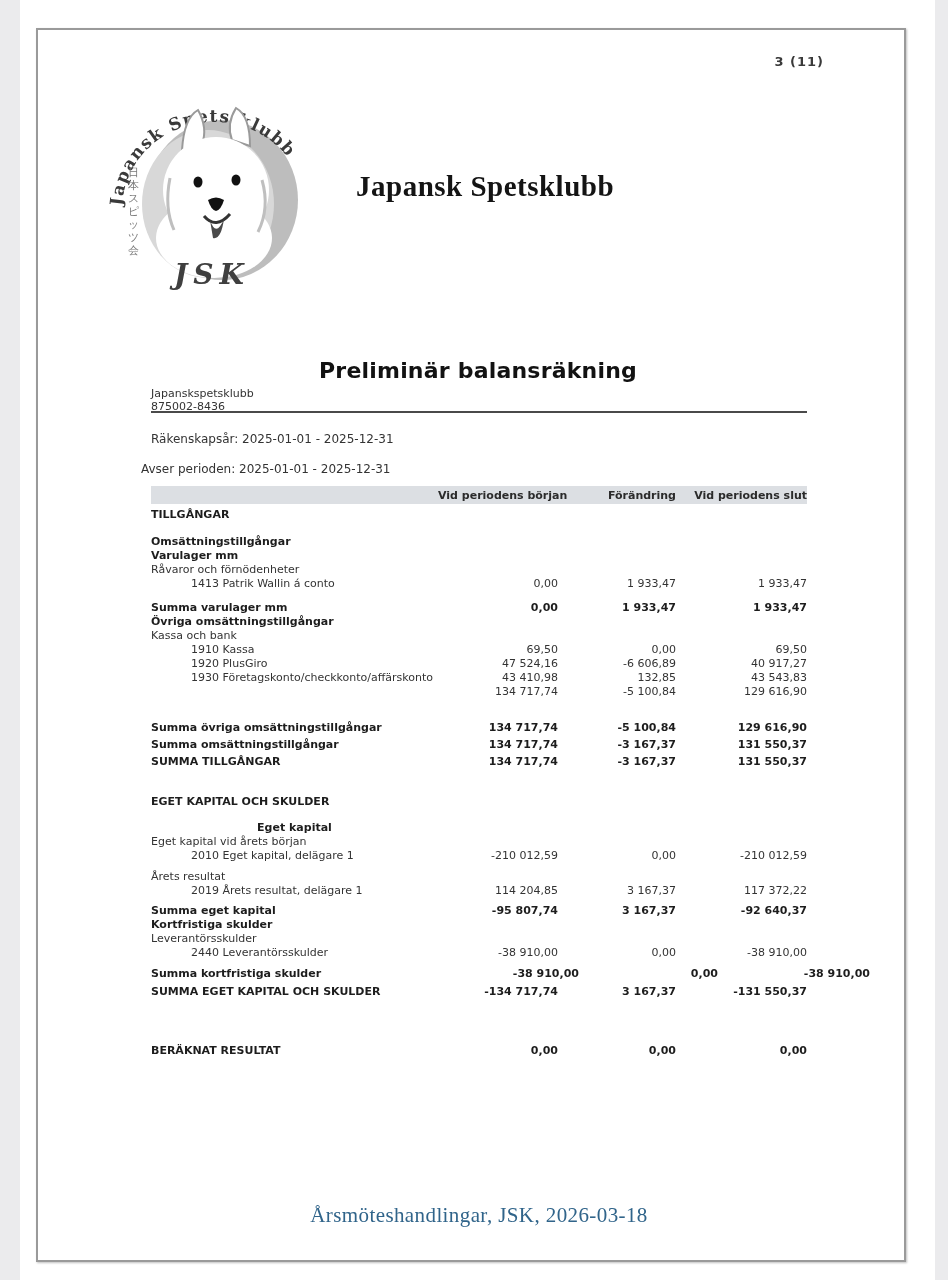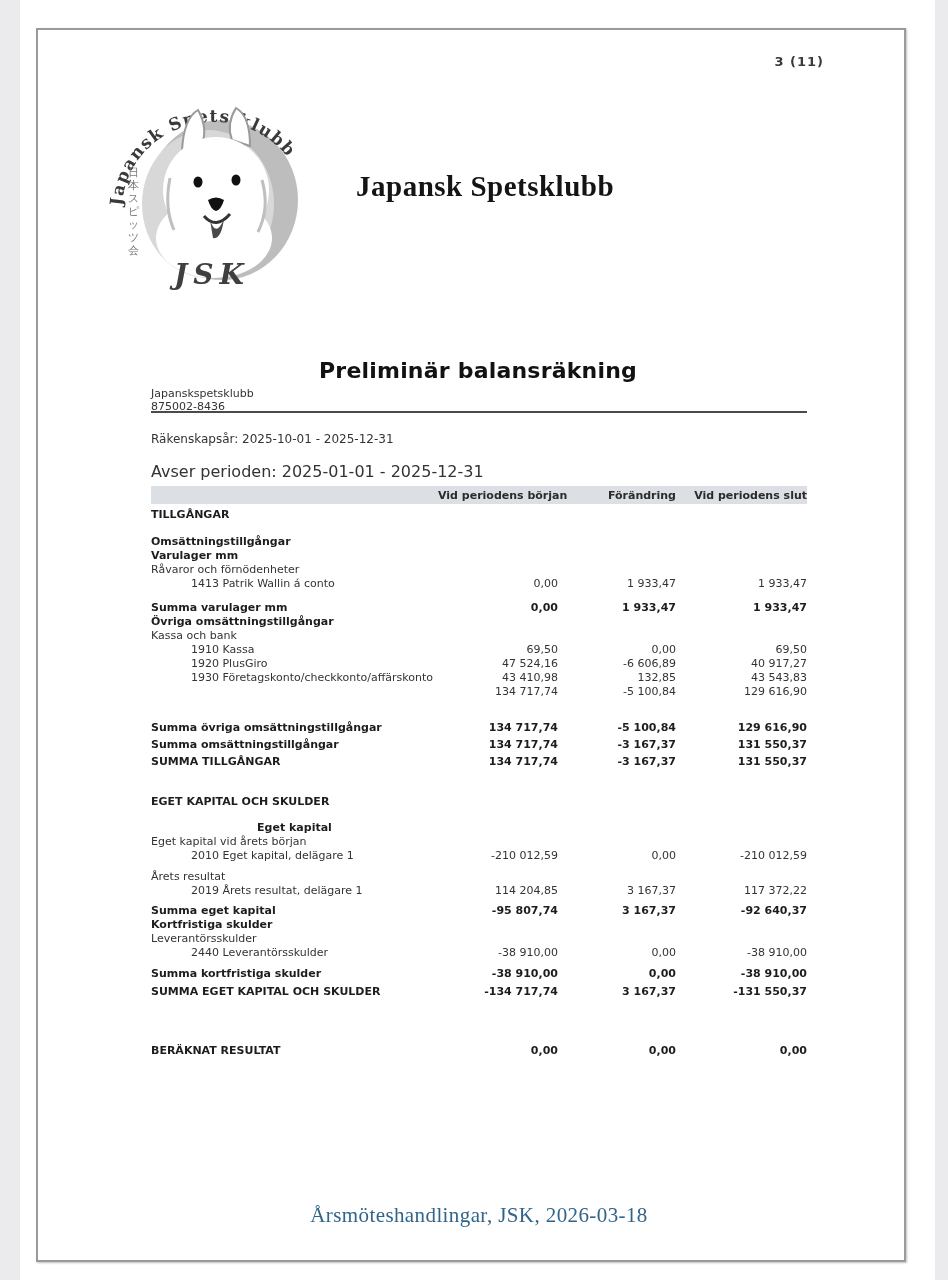--- a/index.html
+++ b/index.html
@@ -27,21 +27,21 @@
     font-family:"Liberation Serif","DejaVu Serif",serif;
     font-size:29px;font-weight:bold;color:#141414;letter-spacing:.5px;
   }
   .report-title{
     position:absolute;left:112px;top:328px;width:656px;text-align:center;
     font-size:22px;font-weight:bold;color:#121212;letter-spacing:.2px;
   }
   .company-block{position:absolute;left:113px;top:357px;font-size:11px;line-height:13px;color:#333;}
   .rule{position:absolute;left:113px;top:381px;width:656px;height:2px;background:#4a4a4a;}
   .fiscal{position:absolute;left:113px;top:402px;font-size:12px;color:#333;}
-  .period{position:absolute;left:113px;top:432px;font-size:16px;color:#333;}
+  .period{position:absolute;left:103px;top:432px;font-size:12px;color:#333;}
   .table{position:absolute;left:113px;top:456px;width:656px;font-size:11px;color:#333;}
   .thead,.trow{display:grid;grid-template-columns:287px 120px 118px 131px;}
   .thead{
     background:#dcdfe3;height:18px;align-items:center;
     font-weight:bold;color:#2b2b2b;
   }
   .trow{line-height:14px;}
   .tl{white-space:nowrap;overflow:hidden;}
   .tn{text-align:right;white-space:nowrap;}
   .b{font-weight:bold;color:#1d1d1d;}
@@ -104,21 +104,21 @@
 
   <div class="report-title">Preliminär balansräkning</div>
 
   <div class="company-block">
     <div>Japanskspetsklubb</div>
     <div>875002-8436</div>
   </div>
 
   <div class="rule"></div>
 
-  <div class="fiscal">Räkenskapsår: 2025-10-01 - 2025-12-31</div>
+  <div class="fiscal">Räkenskapsår: 2025-01-01 - 2025-12-31</div>
   <div class="period">Avser perioden: 2025-01-01 - 2025-12-31</div>
 
   <div class="table">
     <div class="thead">
       <span class="tl"></span>
       <span class="tn">Vid periodens början</span>
       <span class="tn">Förändring</span>
       <span class="tn">Vid periodens slut</span>
     </div>
     <div id="tbody">
@@ -265,21 +265,21 @@
           <span class="tn"></span>
           <span class="tn"></span>
           <span class="tn"></span>
         </div>
         <div class="trow">
           <span class="tl ind1">2440 Leverantörsskulder</span>
           <span class="tn">-38 910,00</span>
           <span class="tn">0,00</span>
           <span class="tn">-38 910,00</span>
         </div>
-        <div class="trow" style="margin-top: 7px;">
+        <div class="trow" style="margin-top: 7px; gap: 21px;">
           <span class="tl b">Summa kortfristiga skulder</span>
           <span class="tn b">-38 910,00</span>
           <span class="tn b">0,00</span>
           <span class="tn b">-38 910,00</span>
         </div>
         <div class="trow" style="margin-top: 4px;">
           <span class="tl b">SUMMA EGET KAPITAL OCH SKULDER</span>
           <span class="tn b">-134 717,74</span>
           <span class="tn b">3 167,37</span>
           <span class="tn b">-131 550,37</span>

